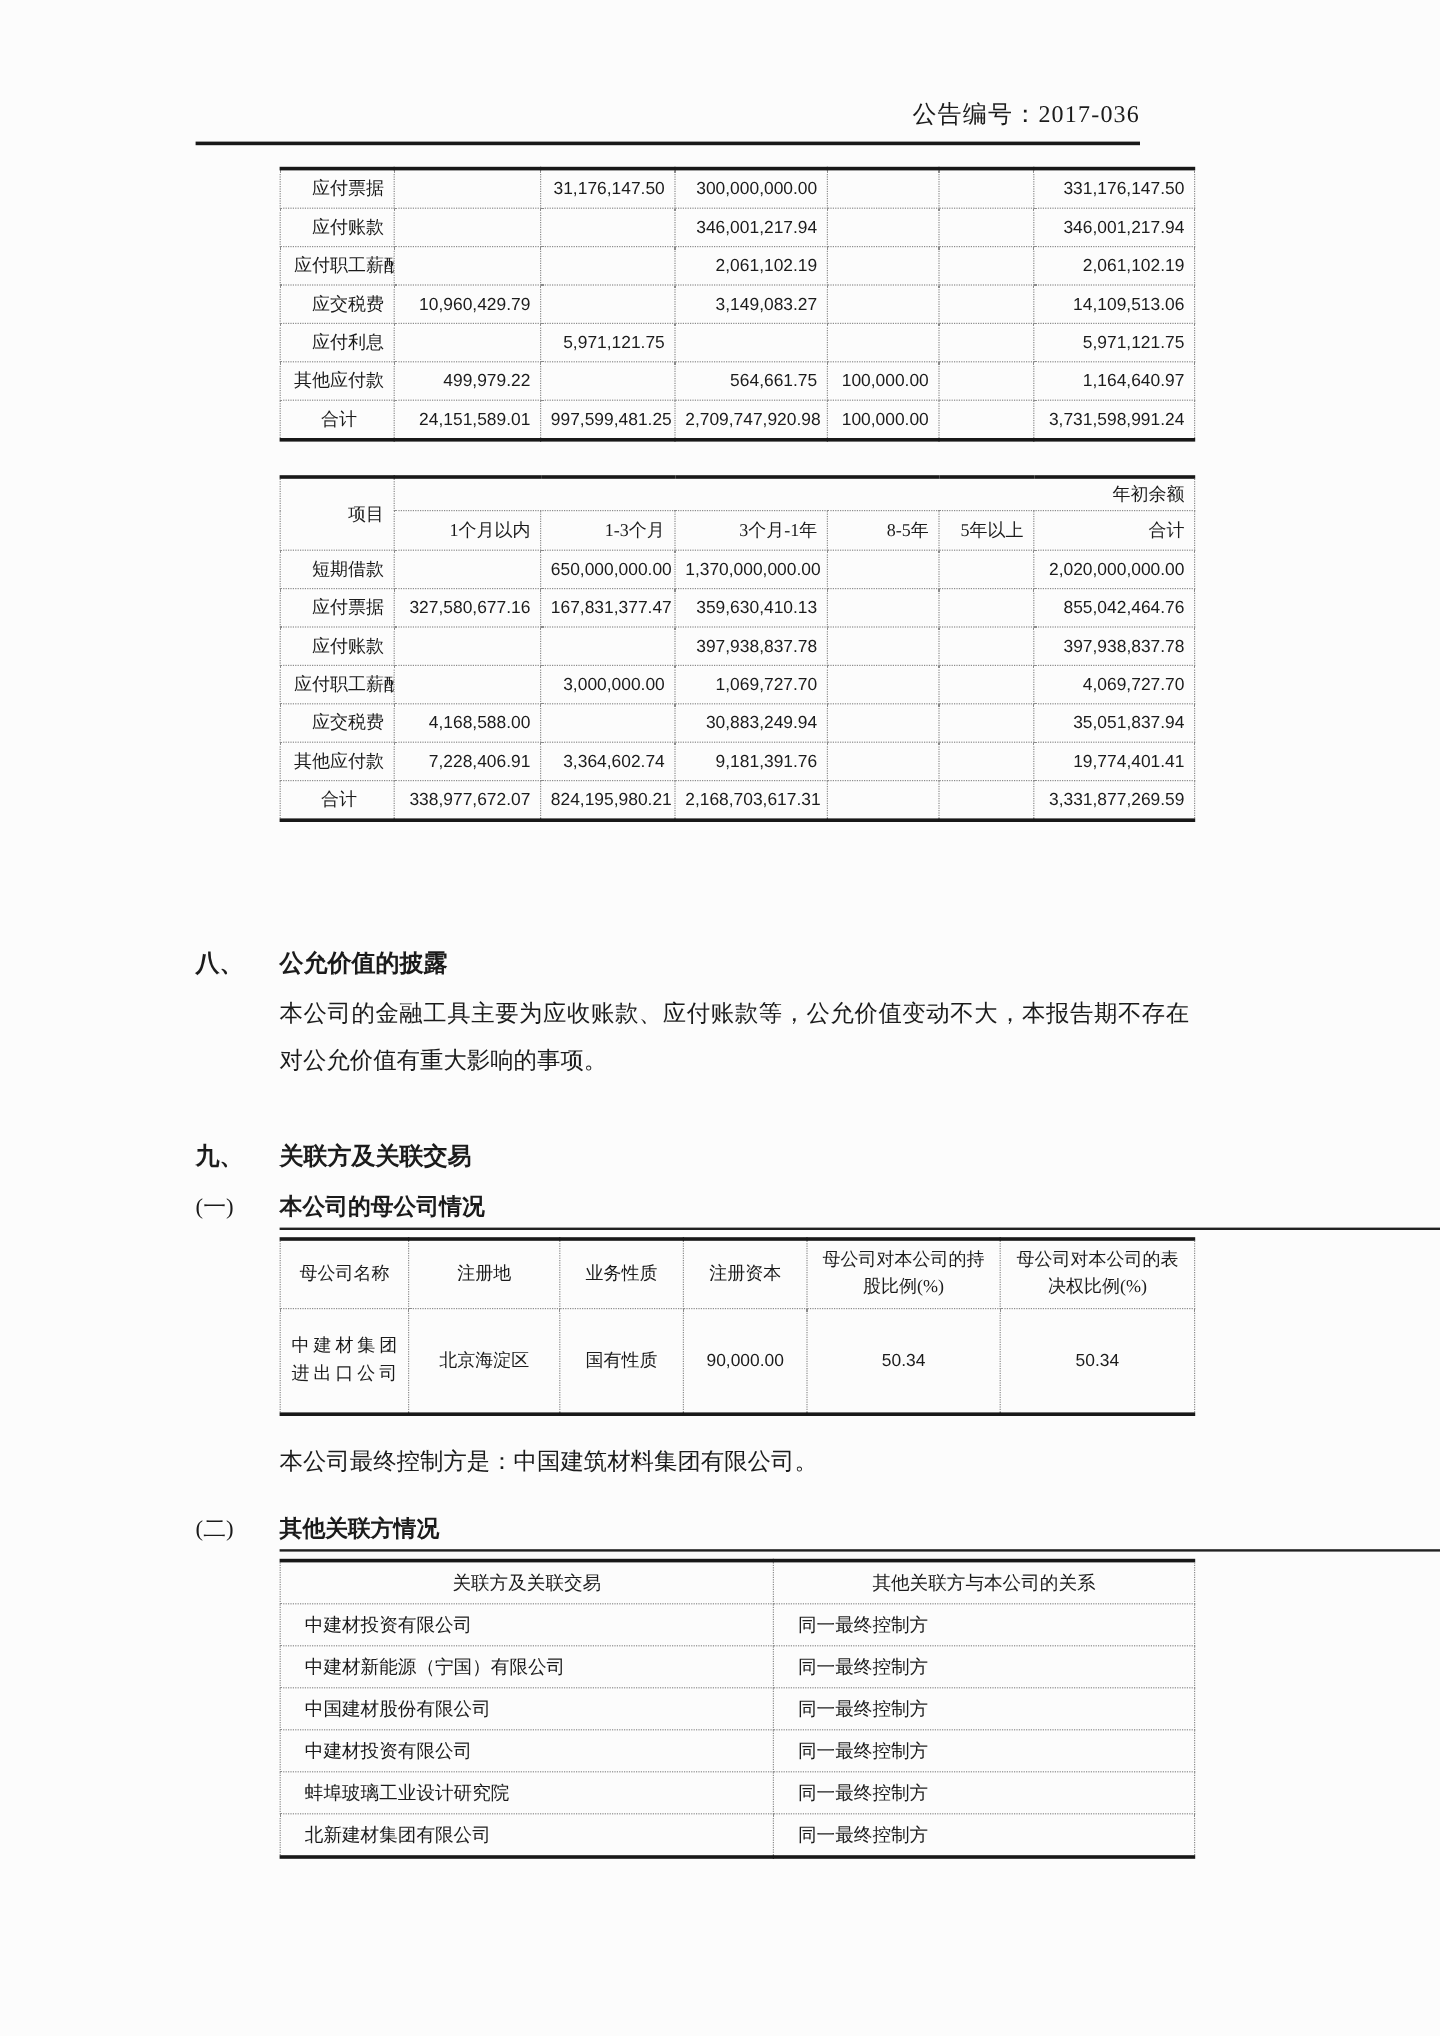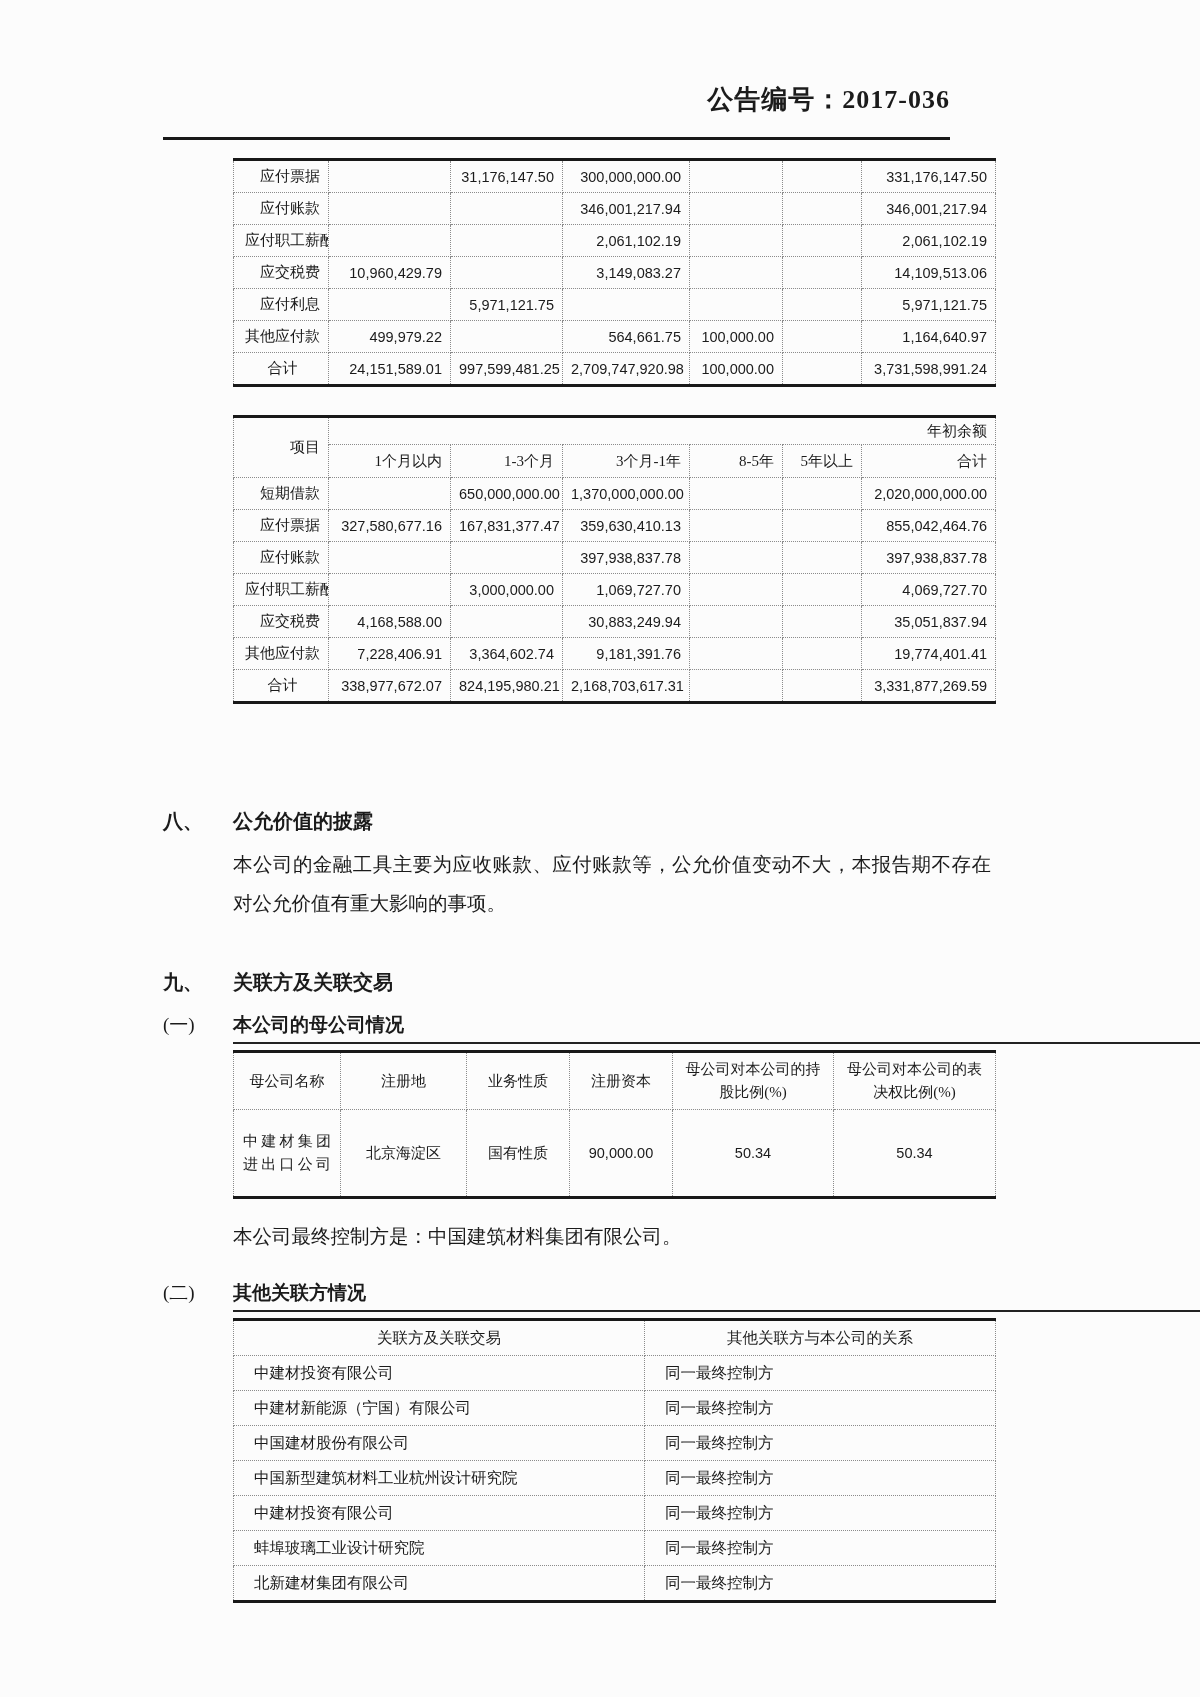--- a/index.html
+++ b/index.html
@@ -7,23 +7,23 @@
     width:1200px; height:1697px;
     background:#fcfcfc;
     color:#1b1b1b;
     font-family:"Liberation Serif","DejaVu Serif",serif;
     position:relative;
     overflow:hidden;
   }
   .doc-header {
     margin:82px 250px 0 163px;
     text-align:right;
-    font-size:26px;
-    font-weight:bold;
-    padding-bottom:20px;
+    font-size:20px;
+    font-weight:normal;
+    padding-bottom:9px;
     border-bottom:3px solid #181818;
     letter-spacing:1px;
   }
   .content { margin-left:233px; width:762px; }
 
   
   table.fin {
     width:762px;
     border-collapse:collapse;
     table-layout:fixed;
@@ -389,24 +389,20 @@
   <tr>
     <td>中建材新能源（宁国）有限公司</td>
     <td>同一最终控制方</td>
   </tr>
 
   <tr>
     <td>中国建材股份有限公司</td>
     <td>同一最终控制方</td>
   </tr>
 
-  <tr>
-    <td>中国新型建筑材料工业杭州设计研究院</td>
-    <td>同一最终控制方</td>
-  </tr>
 
   <tr>
     <td>中建材投资有限公司</td>
     <td>同一最终控制方</td>
   </tr>
 
   <tr>
     <td>蚌埠玻璃工业设计研究院</td>
     <td>同一最终控制方</td>
   </tr>

